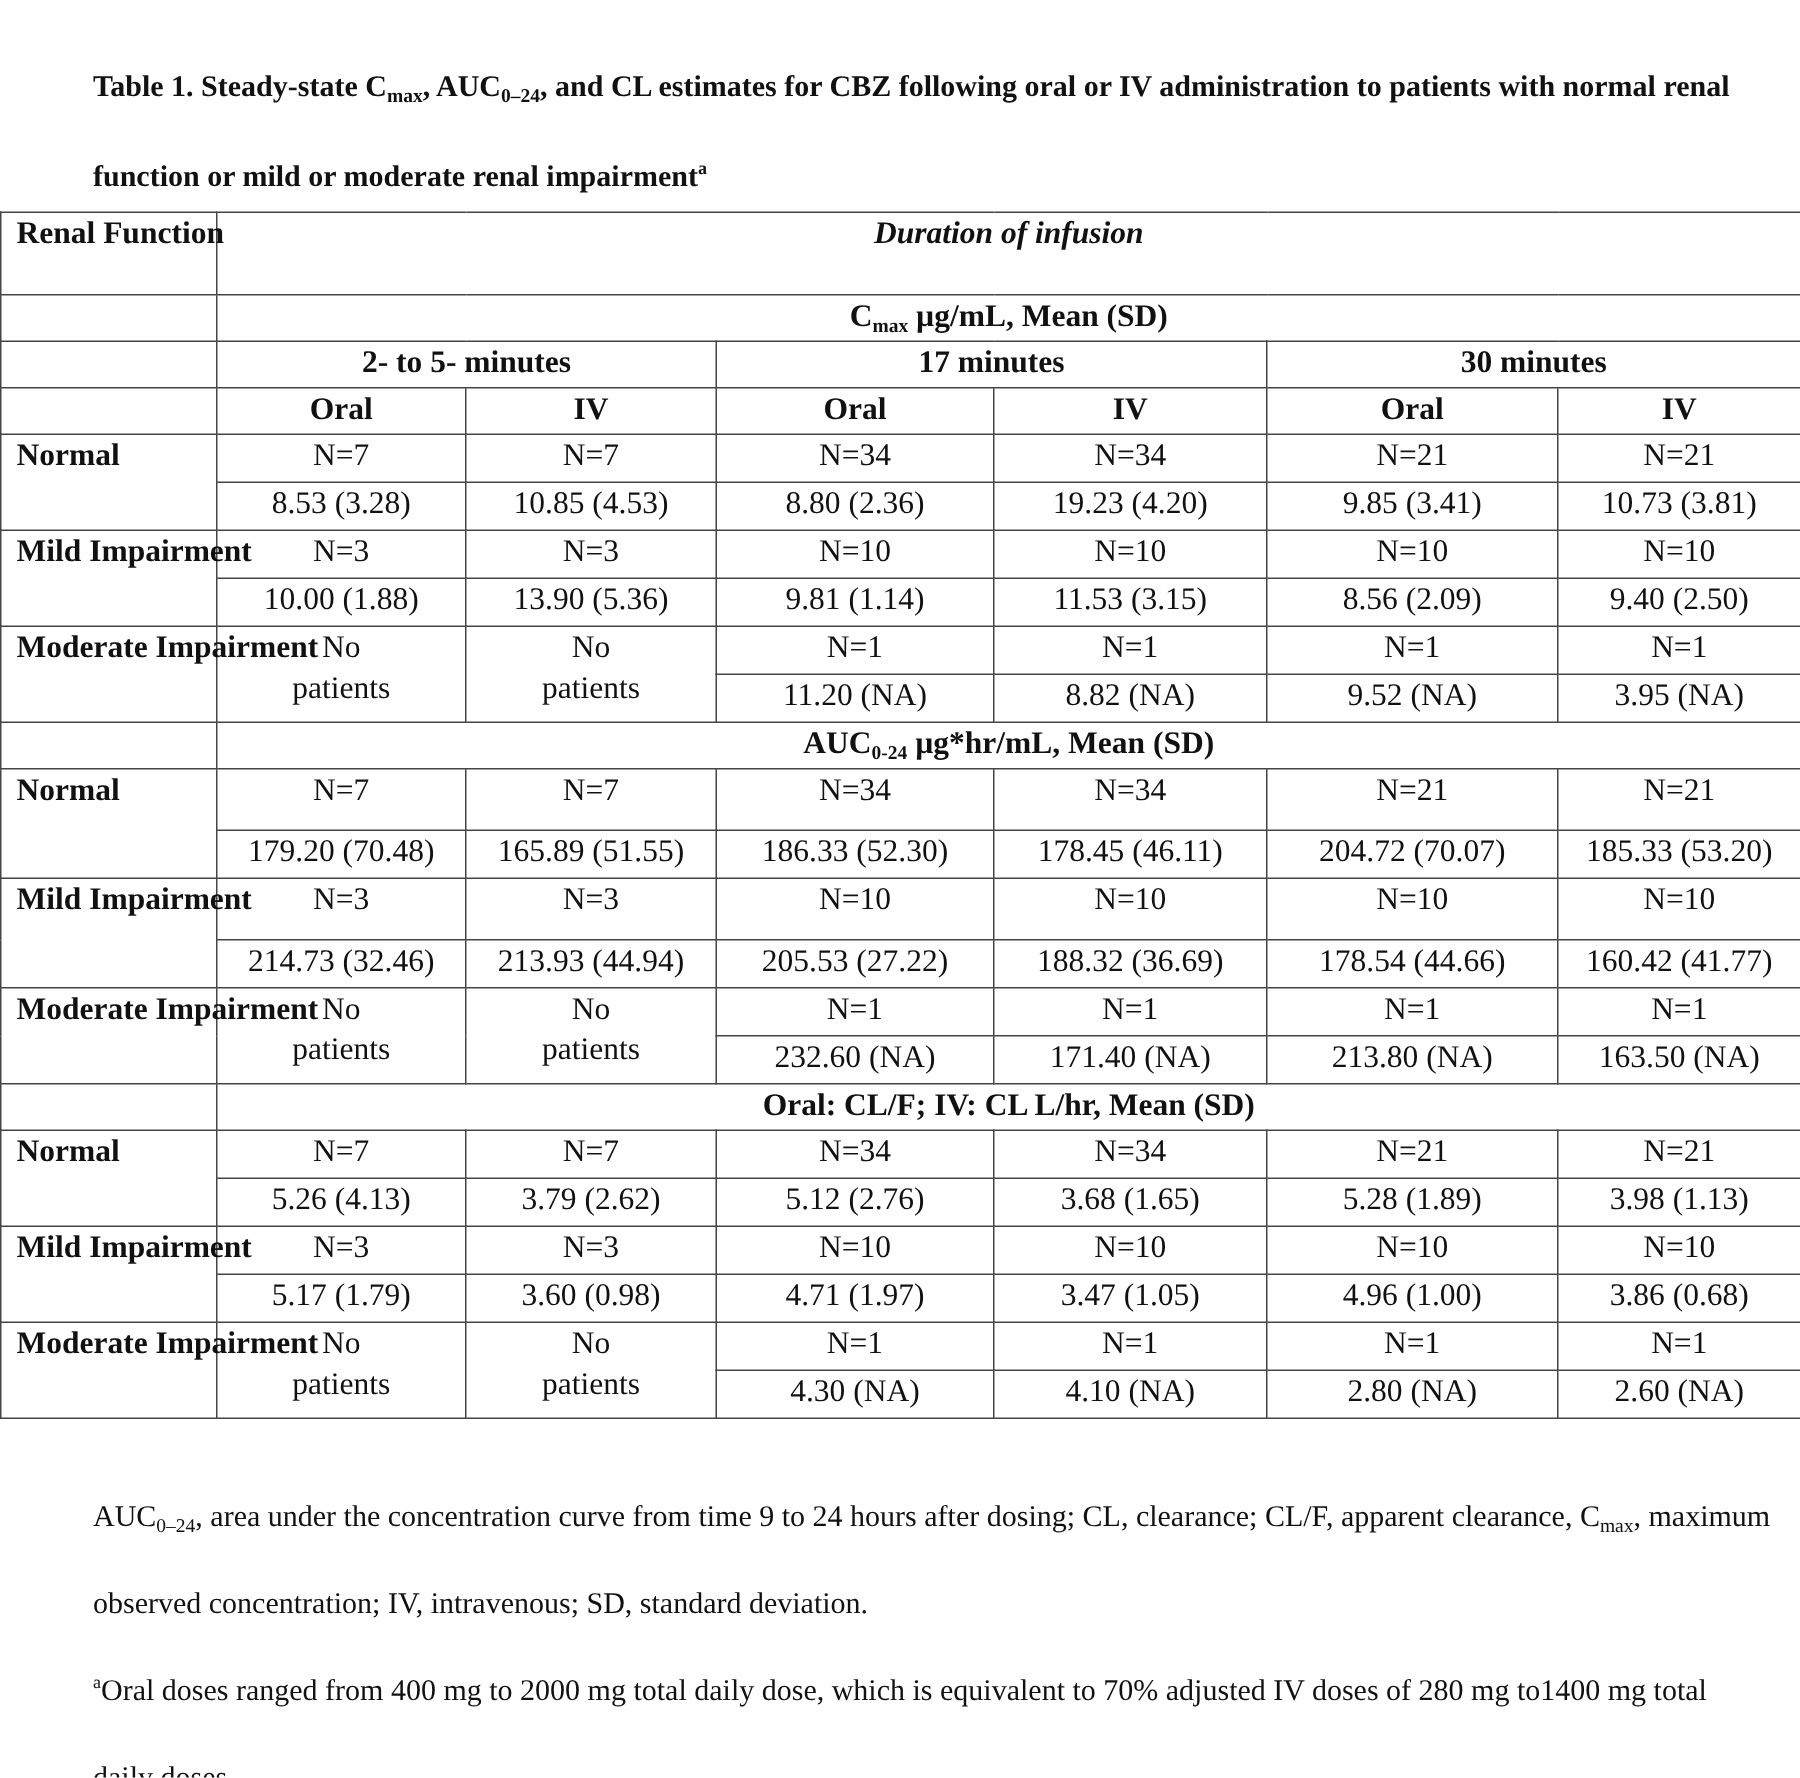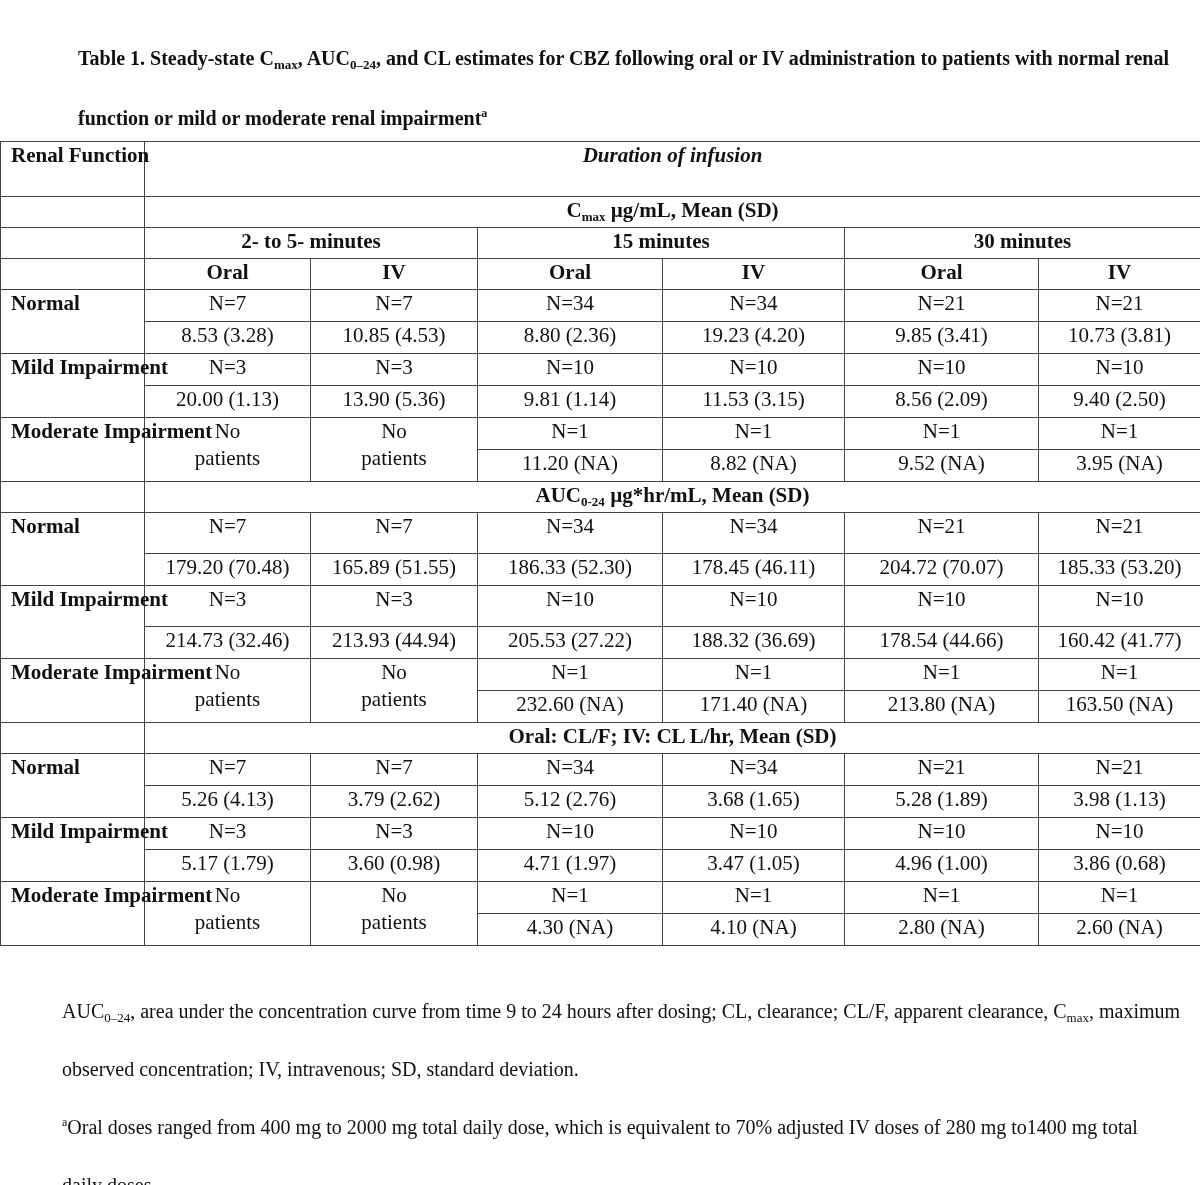--- a/index.html
+++ b/index.html
@@ -1,21 +1,21 @@
 <!DOCTYPE html>
 <html><head>
 <meta charset="utf-8">
 <style>
   html, body { margin: 0; padding: 0; background: #ffffff; }
   body {
     width: 1200px; height: 1185px; position: relative; overflow: hidden;
     font-family: "Liberation Serif", "DejaVu Serif", serif; color: #111;
   }
   .title {
-    position: absolute; left: 78px; top: 28px; width: 1120px;
+    position: absolute; left: 62px; top: 28px; width: 1120px;
     font-weight: bold; font-size: 20px; line-height: 60px;
   }
   .title sub, .foot sub, .grp sub { font-size: 13px; vertical-align: -4px; line-height: 0; }
   .title sup, .foot sup { font-size: 12px; vertical-align: 8px; line-height: 0; }
   table.t {
     position: absolute; left: 0; top: 141px; width: 1200px;
     border-collapse: collapse; table-layout: fixed;
     font-size: 21px;
     border-radius: 12px;
   }
@@ -56,21 +56,21 @@
       <td class="rl" style="height:54px;">Renal Function</td>
       <td colspan="6" class="b" style="text-align:center;font-style:italic;">Duration of infusion</td>
     </tr>
   <tr>
         <td class="h30"></td>
         <td colspan="6" class="grp"><span>C</span><sub>max</sub><span> µg/mL, Mean (SD)</span></td>
       </tr>
       <tr>
         <td class="h30"></td>
         <td colspan="2" class="b">2- to 5- minutes</td>
-        <td colspan="2" class="b">15 minutes</td>
+        <td colspan="2" class="b">17 minutes</td>
         <td colspan="2" class="b">30 minutes</td>
       </tr>
       <tr>
         <td class="h30"></td>
         <td class="b">Oral</td>
         <td class="b">IV</td>
         <td class="b">Oral</td>
         <td class="b">IV</td>
         <td class="b">Oral</td>
         <td class="b">IV</td>
@@ -95,21 +95,21 @@
       <tr>
         <td rowspan="2" class="rl">Mild Impairment</td>
         <td class="h31">N=3</td>
         <td class="h31">N=3</td>
         <td class="h31">N=10</td>
         <td class="h31">N=10</td>
         <td class="h31">N=10</td>
         <td class="h31">N=10</td>
       </tr>
       <tr>
-        <td class="h31">20.00 (1.13)</td>
+        <td class="h31">10.00 (1.88)</td>
         <td class="h31">13.90 (5.36)</td>
         <td class="h31">9.81 (1.14)</td>
         <td class="h31">11.53 (3.15)</td>
         <td class="h31">8.56 (2.09)</td>
         <td class="h31">9.40 (2.50)</td>
       </tr>
       <tr>
         <td rowspan="2" class="rl">Moderate Impairment</td>
         <td rowspan="2" style="white-space: normal; padding: 0px 40px;">No patients</td>
         <td rowspan="2" style="white-space: normal; padding: 0px 40px;">No patients</td>

